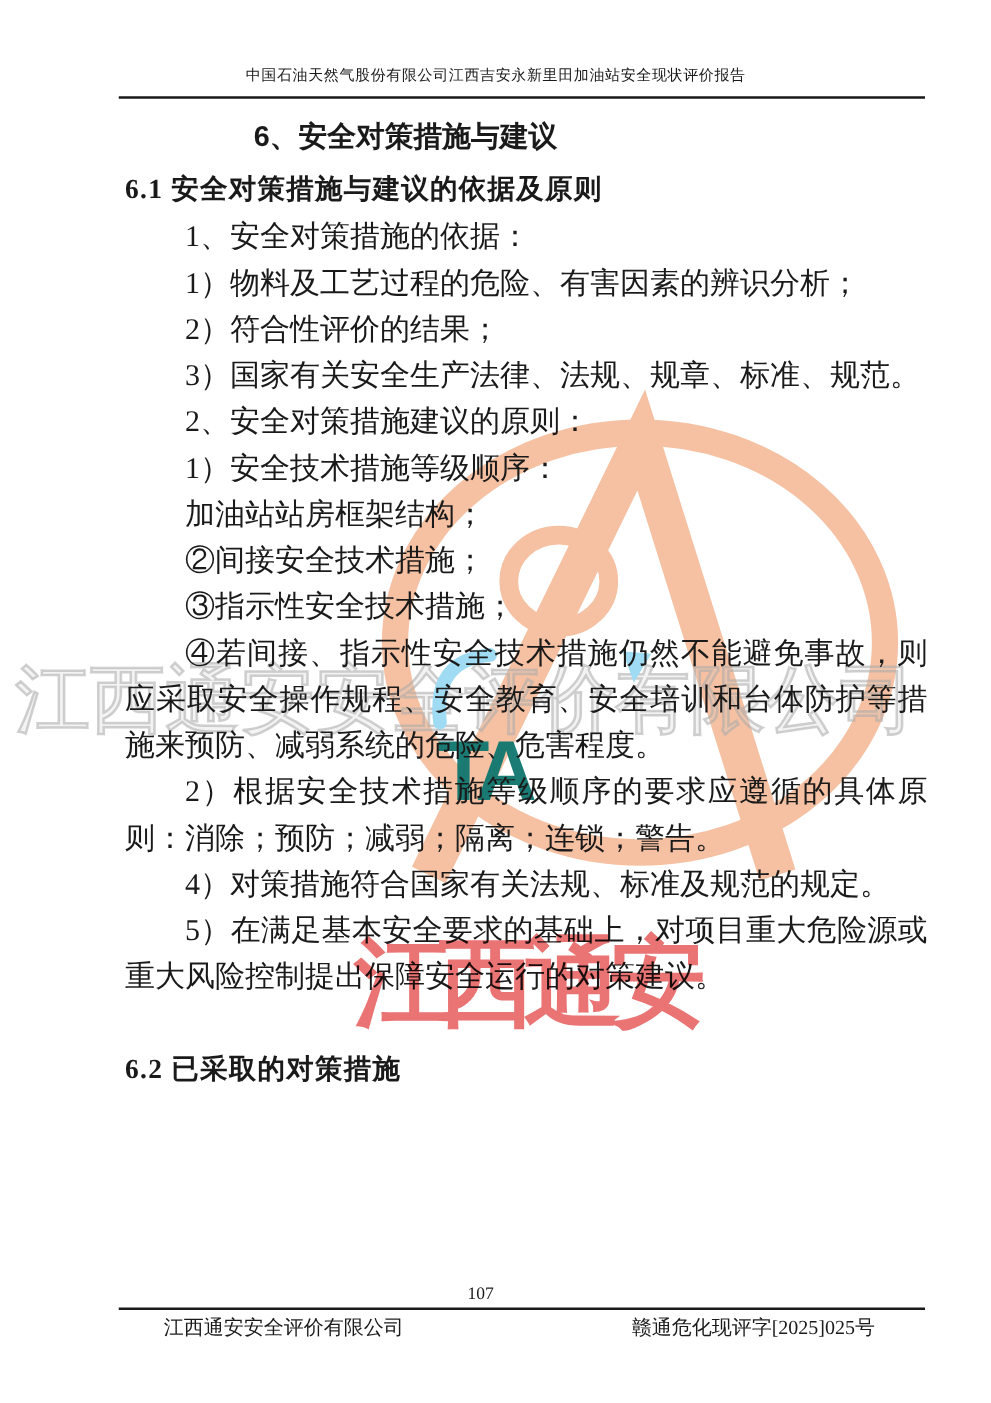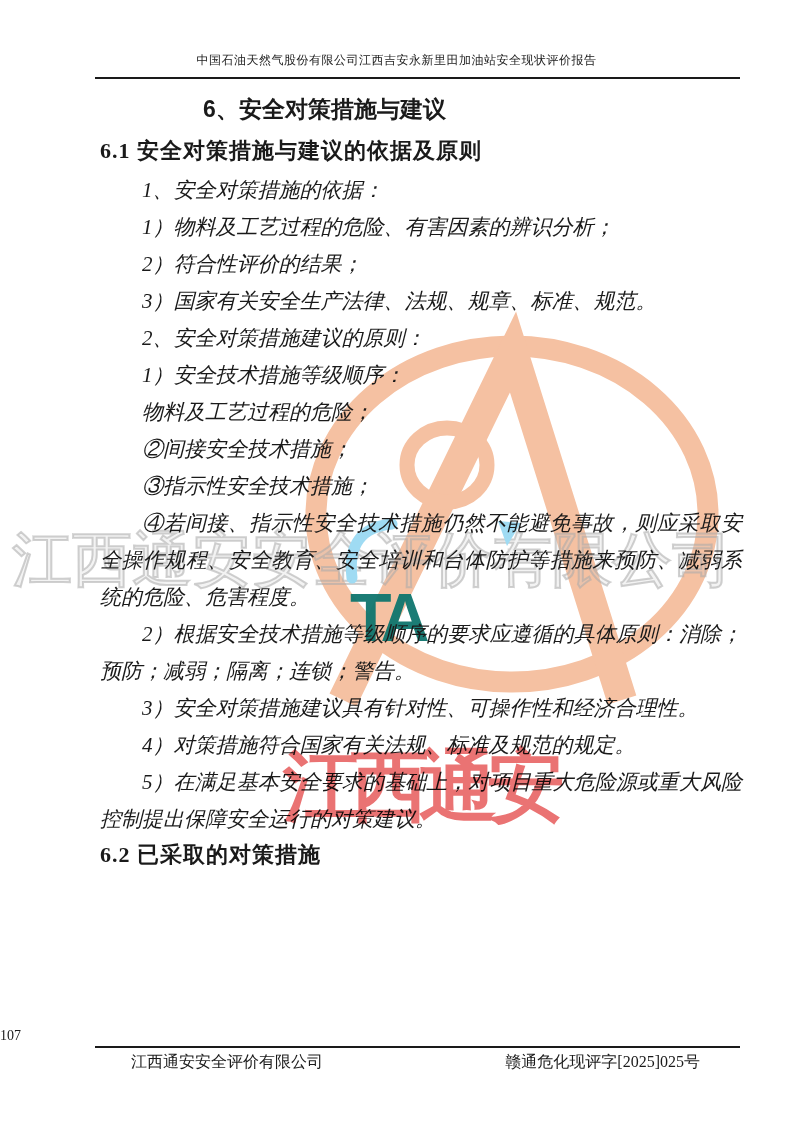--- a/index.html
+++ b/index.html
@@ -40,26 +40,25 @@
   .h-sec{
     position:absolute;left:100px;font-size:22px;font-weight:bold;
     font-family:"Liberation Serif",serif;letter-spacing:1px;
   }
   .h61{top:136px;}
   .h62{top:840px;}
   .flow{position:absolute;left:100px;width:642px;}
   .flow1{top:172px;}
   .flow2{top:875px;}
   .flow p{
-    margin:0;font-size:21px;line-height:37px;text-indent:2em;
+    margin:0;font-size:24px;line-height:37px;text-indent:2em;
     text-align:justify;
-    font-style:italic;
   }
   .pageno{
-    position:absolute;top:1028px;left:0;width:769px;text-align:left;font-size:14px;
+    position:absolute;top:1028px;left:0;width:769px;text-align:center;font-size:14px;
   }
   .foot-line{position:absolute;top:1046px;left:95px;width:645px;height:2px;background:#1a1a1a;}
   .foot-row{
     position:absolute;top:1052px;left:95px;width:645px;
     display:flex;justify-content:space-between;font-size:16px;
   }
   .foot-row .fl{padding-left:36px;}
   .foot-row .fr{padding-right:40px;}
 </style>
 </head>
@@ -92,26 +91,25 @@
 
     <div class="h-sec h61">6.1 安全对策措施与建议的依据及原则</div>
 
     <div class="flow flow1">
       <p>1、安全对策措施的依据：</p>
       <p>1）物料及工艺过程的危险、有害因素的辨识分析；</p>
       <p>2）符合性评价的结果；</p>
       <p>3）国家有关安全生产法律、法规、规章、标准、规范。</p>
       <p>2、安全对策措施建议的原则：</p>
       <p>1）安全技术措施等级顺序：</p>
-      <p>物料及工艺过程的危险；</p>
+      <p>加油站站房框架结构；</p>
       <p>②间接安全技术措施；</p>
       <p>③指示性安全技术措施；</p>
       <p>④若间接、指示性安全技术措施仍然不能避免事故，则应采取安全操作规程、安全教育、安全培训和台体防护等措施来预防、减弱系统的危险、危害程度。</p>
       <p>2）根据安全技术措施等级顺序的要求应遵循的具体原则：消除；预防；减弱；隔离；连锁；警告。</p>
-      <p>3）安全对策措施建议具有针对性、可操作性和经济合理性。</p>
       <p>4）对策措施符合国家有关法规、标准及规范的规定。</p>
       <p>5）在满足基本安全要求的基础上，对项目重大危险源或重大风险控制提出保障安全运行的对策建议。</p>
     </div>
 
     <div class="h-sec h62">6.2 已采取的对策措施</div>
 
 
     <div class="pageno">107</div>
     <div class="foot-line"></div>
     <div class="foot-row">

